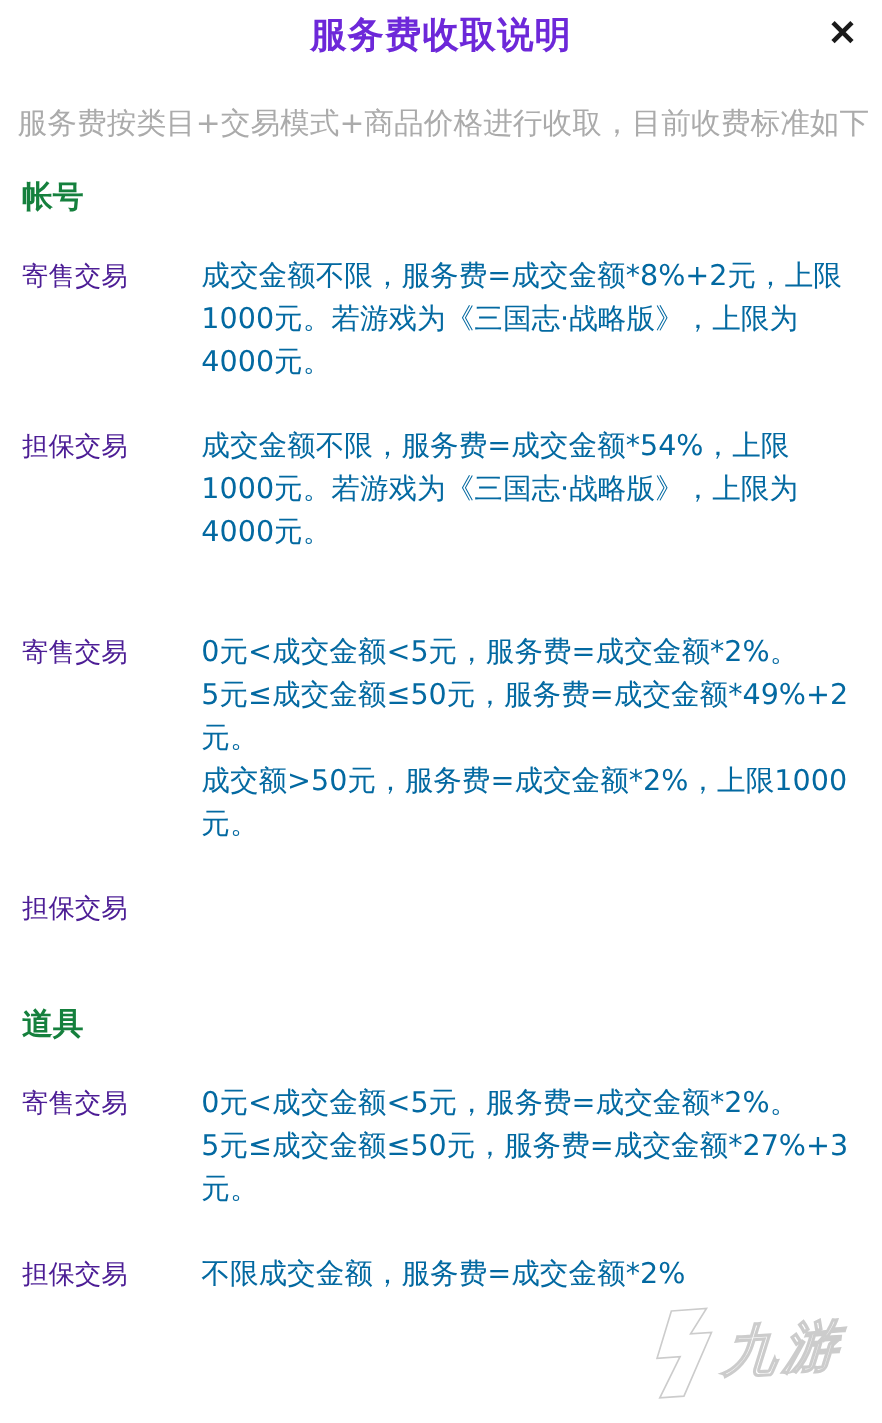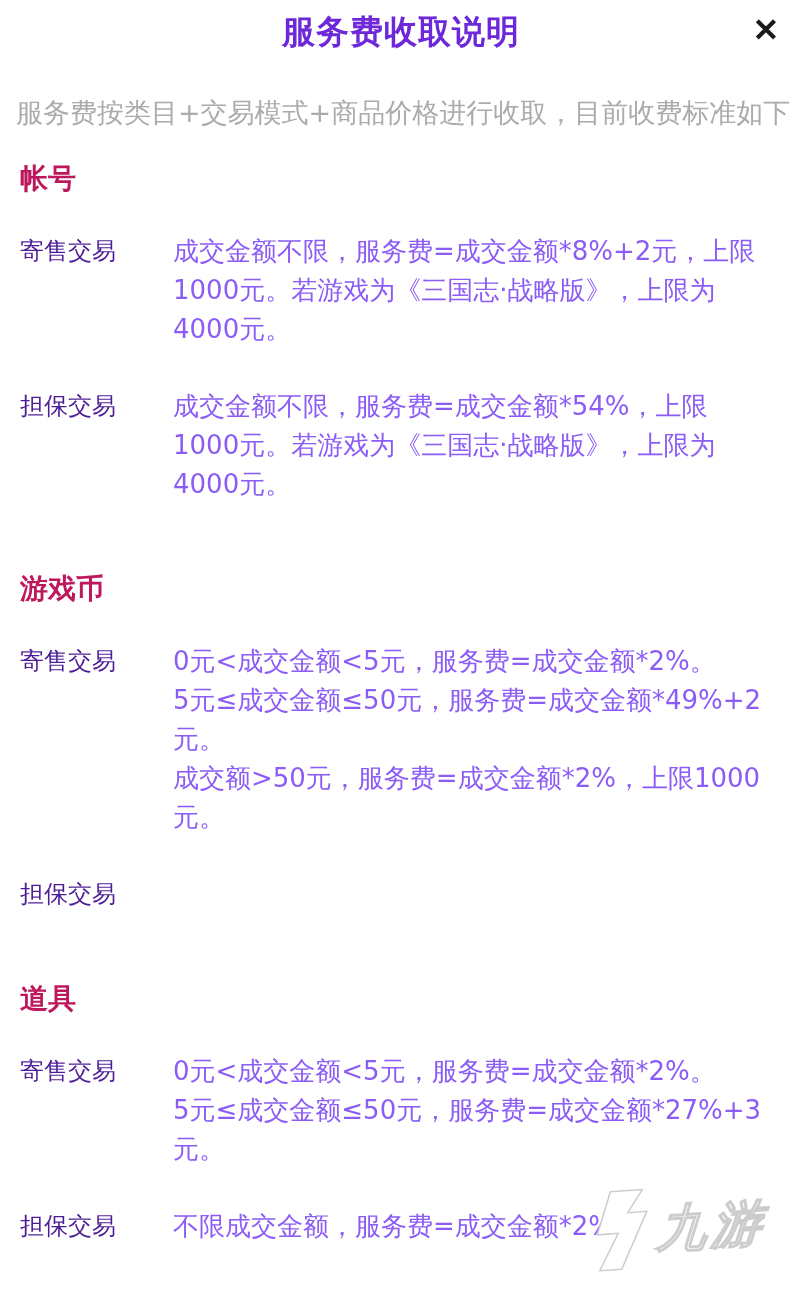--- a/index.html
+++ b/index.html
@@ -51,41 +51,42 @@
     white-space: nowrap;
   }
   .content {
     padding: 0 20px;
   }
   .section { margin-top: 70px; }
   .section:first-child { margin-top: 35px; }
   .section-heading {
     font-size: 28px;
     font-weight: 700;
-    color: #be185d;
+    color: #15803d;
     line-height: 30px;
     margin-bottom: 10px;
   }
   .row {
     display: flex;
     align-items: flex-start;
     margin-top: 38px;
   }
   .row-label {
     flex: 0 0 153px;
     font-size: 24px;
     color: #4c1d95;
     line-height: 39px;
   }
   .row-content {
     flex: 0 0 600px;
     max-width: 600px;
     font-size: 26px;
-    color: #8b5cf6;
+    color: #0369a1;
     line-height: 39px;
+    margin-left: 10px;
   }
   .fee-line { margin: 0; }
   
   .watermark {
     position: absolute;
     left: 585px;
     top: 1172px;
     width: 220px;
     height: 110px;
     display: flex;
@@ -129,21 +130,20 @@
     </div>
     <div class="row">
       <div class="row-label">担保交易</div>
       <div class="row-content">
         <p class="fee-line">成交金额不限，服务费=成交金额*54%，上限1000元。若游戏为《三国志·战略版》，上限为4000元。</p>
       </div>
     </div>
   </div>
 
   <div class="section">
-    <div class="section-heading">游戏币</div>
     <div class="row">
       <div class="row-label">寄售交易</div>
       <div class="row-content">
         <p class="fee-line">0元&lt;成交金额&lt;5元，服务费=成交金额*2%。</p>
         <p class="fee-line">5元≤成交金额≤50元，服务费=成交金额*49%+2元。</p>
         <p class="fee-line">成交额&gt;50元，服务费=成交金额*2%，上限1000元。</p>
       </div>
     </div>
     <div class="row">
       <div class="row-label">担保交易</div>

